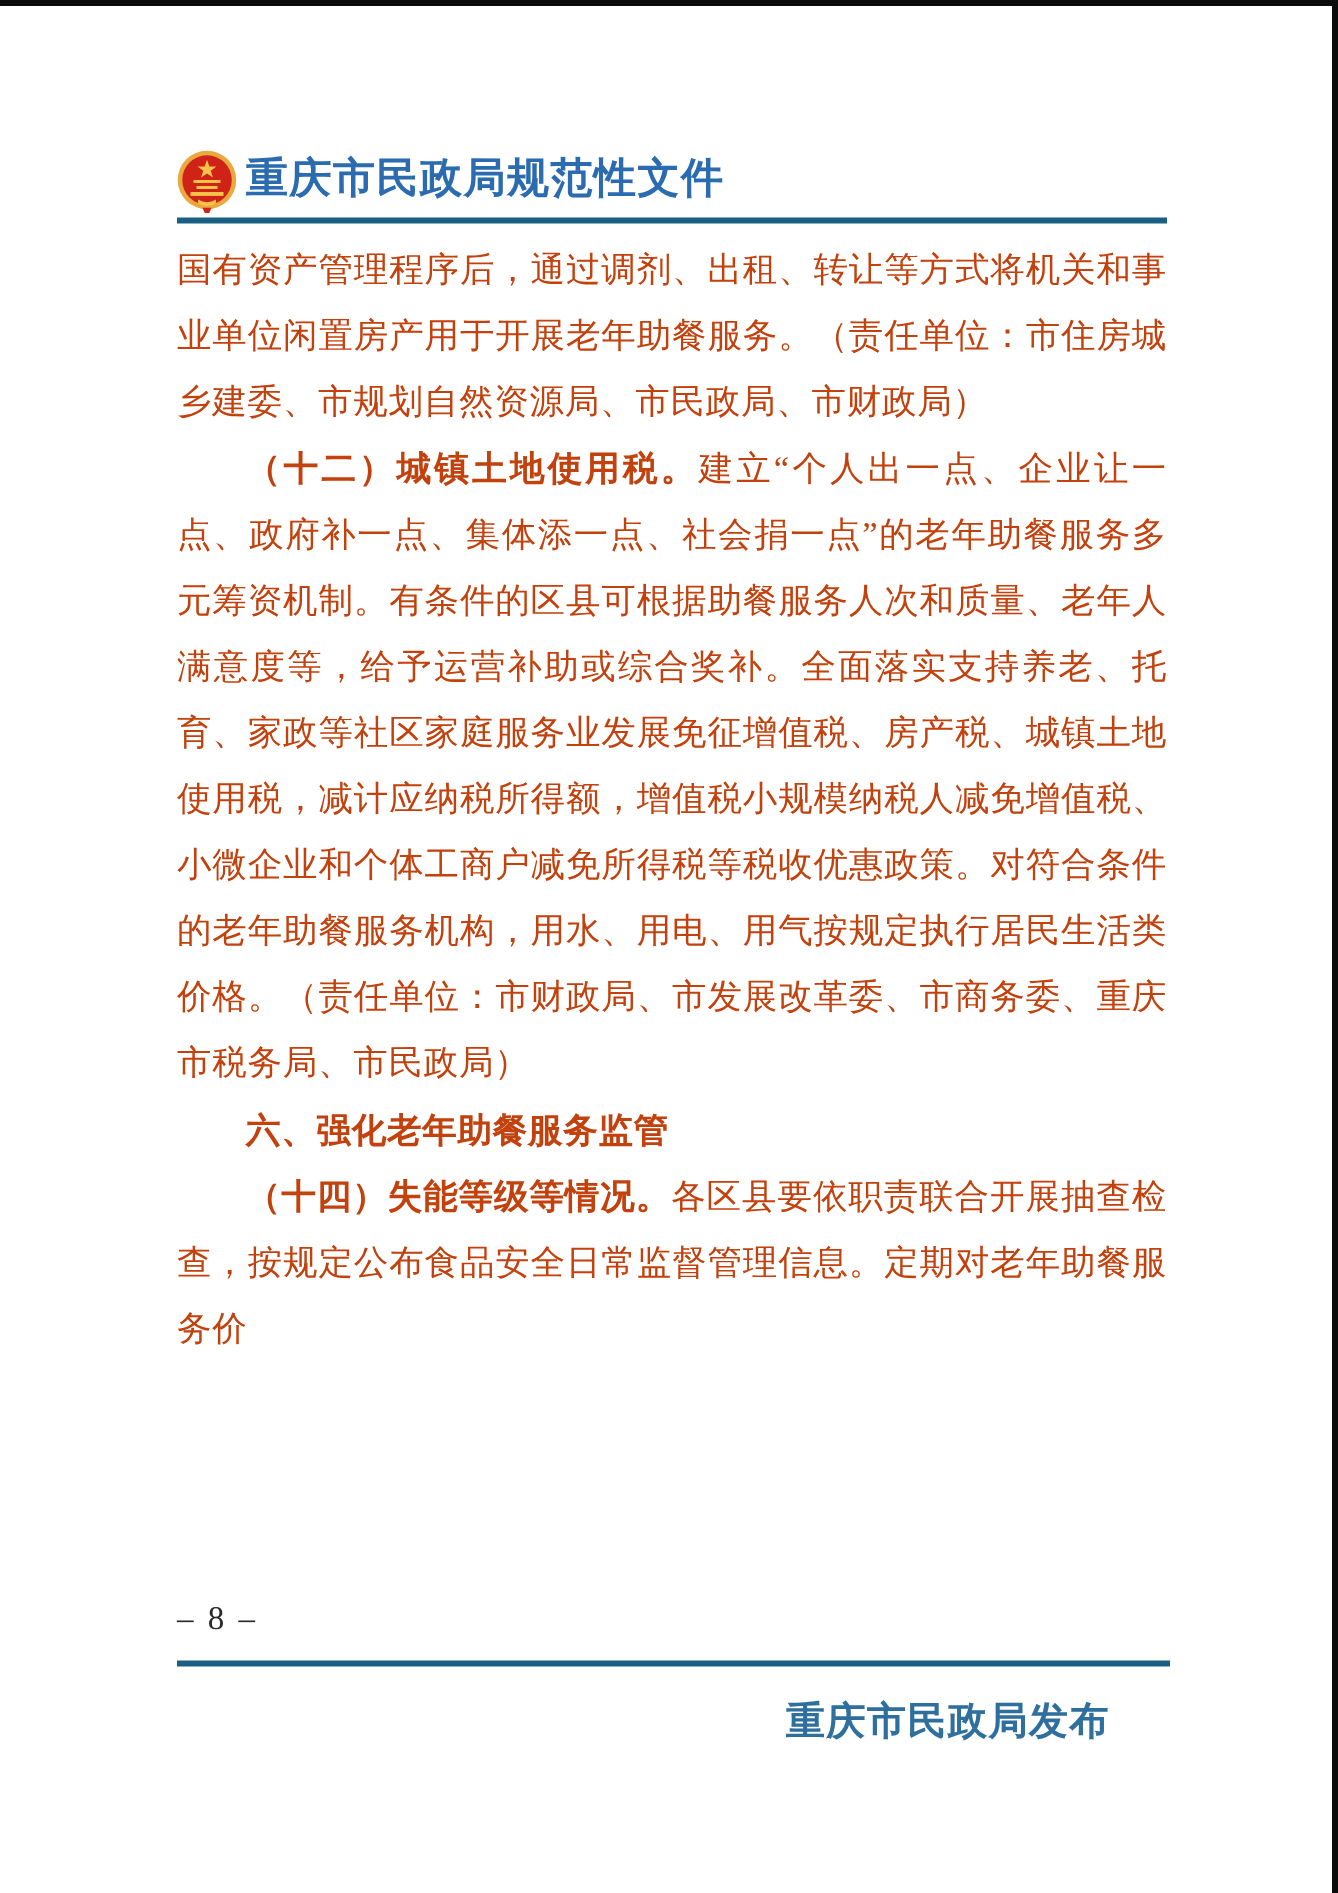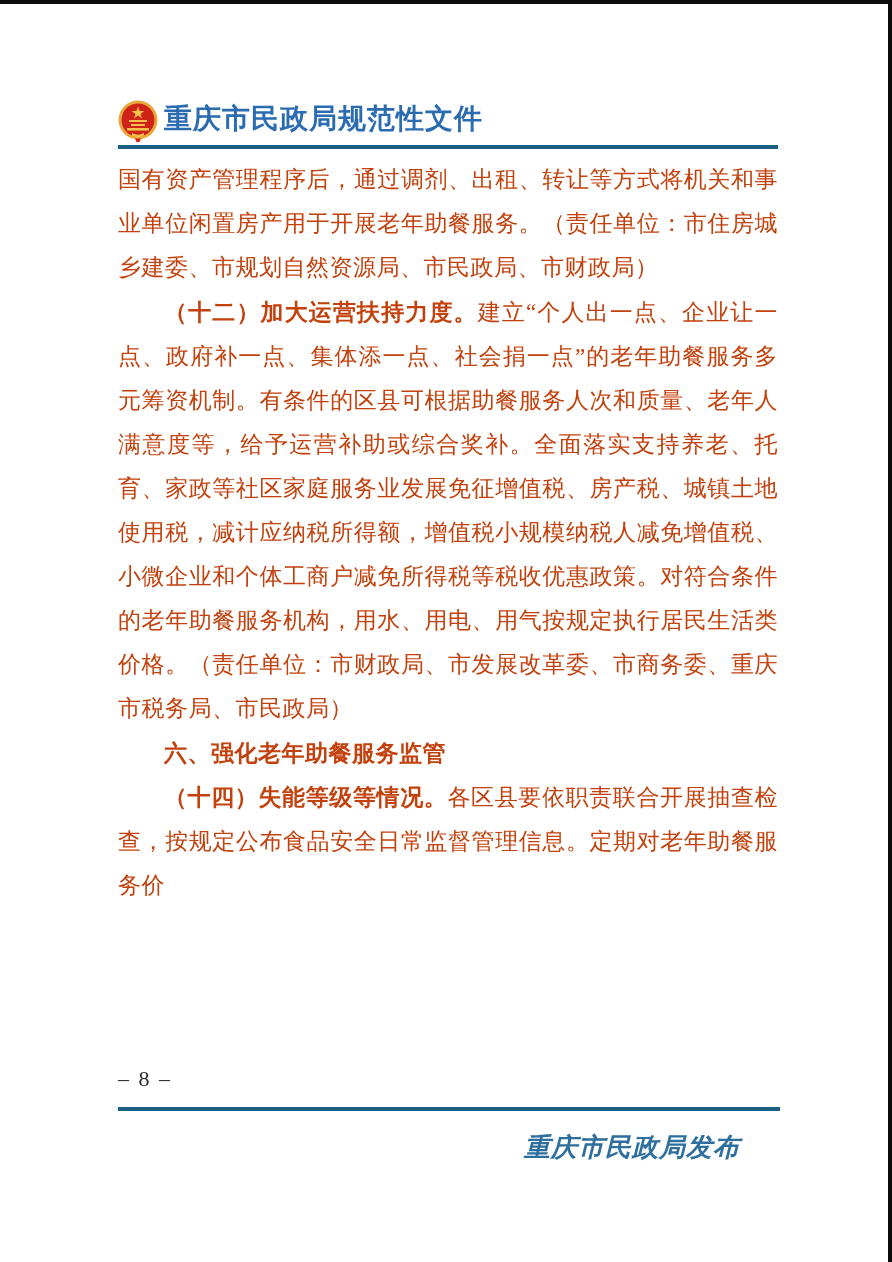--- a/index.html
+++ b/index.html
@@ -79,21 +79,20 @@
   }
   .publisher {
     position: absolute;
     top: 1126px;
     right: 148px;
     font-family: "Liberation Sans", sans-serif;
     font-weight: 700;
     font-size: 26px;
     letter-spacing: 1px;
     color: var(--footer-blue, #2e6f9e);
-    font-style: italic;
   }
 </style>
 </head>
 <body>
 
 <div class="scan-frame">
 
   <div class="page-inner">
 
     <div class="doc-header-row">
@@ -107,21 +106,21 @@
         <path d="M14 33 Q20 36.5 26 33 L26 35.5 Q20 39 14 35.5 Z" fill="#f5c24b"></path>
         <path d="M17 38.5 L23 38.5 L21.5 42 L18.5 42 Z" fill="#cf2318"></path>
       </svg>
       <div class="doc-header-title">重庆市民政局规范性文件</div>
     </div>
 
     <div class="header-rule"></div>
 
     <div class="doc-body">
       <p class="para no-indent"><span>国有资产管理程序后，通过调剂、出租、转让等方式将机关和事业单位闲置房产用于开展老年助餐服务。（责任单位：市住房城乡建委、市规划自然资源局、市民政局、市财政局）</span></p>
-      <p class="para"><span class="lead">（十二）加大运营扶持力度。</span><span>建立“个人出一点、企业让一点、政府补一点、集体添一点、社会捐一点”的老年助餐服务多元筹资机制。有条件的区县可根据助餐服务人次和质量、老年人满意度等，给予运营补助或综合奖补。全面落实支持养老、托育、家政等社区家庭服务业发展免征增值税、房产税、城镇土地使用税，减计应纳税所得额，增值税小规模纳税人减免增值税、小微企业和个体工商户减免所得税等税收优惠政策。对符合条件的老年助餐服务机构，用水、用电、用气按规定执行居民生活类价格。（责任单位：市财政局、市发展改革委、市商务委、重庆市税务局、市民政局）</span></p>
+      <p class="para"><span class="lead">（十二）城镇土地使用税。</span><span>建立“个人出一点、企业让一点、政府补一点、集体添一点、社会捐一点”的老年助餐服务多元筹资机制。有条件的区县可根据助餐服务人次和质量、老年人满意度等，给予运营补助或综合奖补。全面落实支持养老、托育、家政等社区家庭服务业发展免征增值税、房产税、城镇土地使用税，减计应纳税所得额，增值税小规模纳税人减免增值税、小微企业和个体工商户减免所得税等税收优惠政策。对符合条件的老年助餐服务机构，用水、用电、用气按规定执行居民生活类价格。（责任单位：市财政局、市发展改革委、市商务委、重庆市税务局、市民政局）</span></p>
       <p class="para heading"><span>六、强化老年助餐服务监管</span></p>
       <p class="para"><span class="lead">（十四）失能等级等情况。</span><span>各区县要依职责联合开展抽查检查，按规定公布食品安全日常监督管理信息。定期对老年助餐服务价</span></p>
     </div>
 
   </div>
 
   <div class="page-number">– 8 –</div>
 
   <div class="footer-rule"></div>
 

